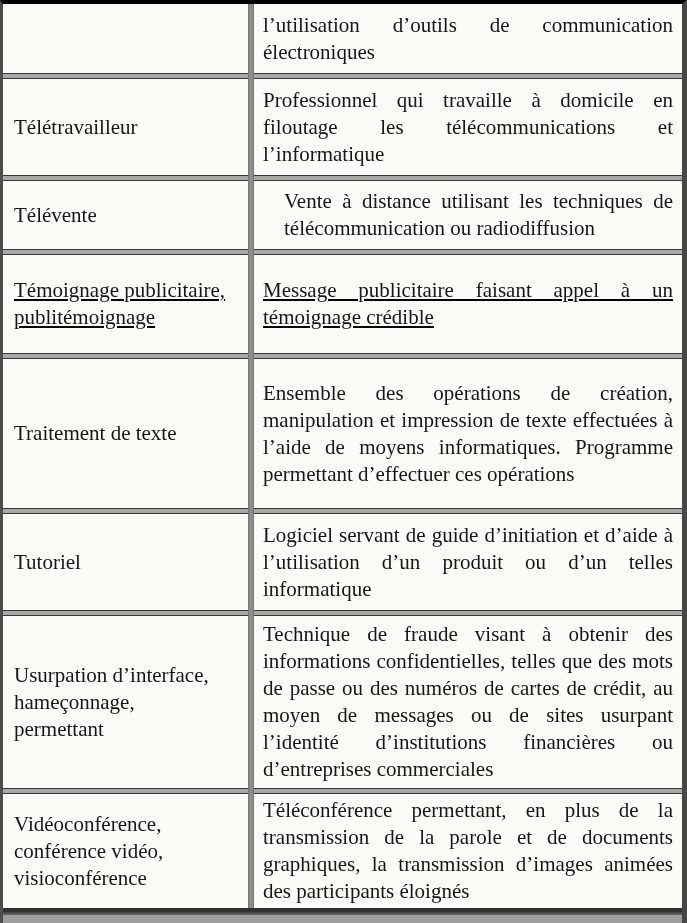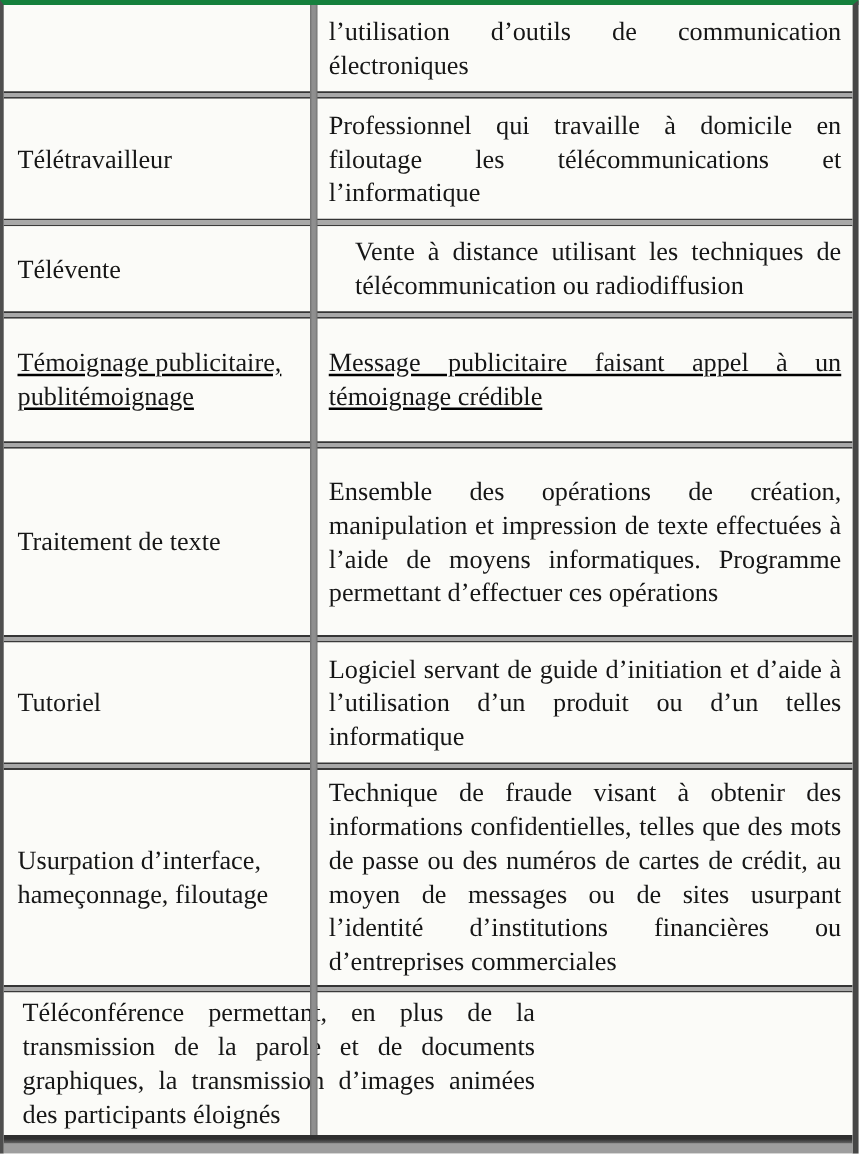--- a/index.html
+++ b/index.html
@@ -7,21 +7,21 @@
     padding: 0;
     background: #ffffff;
     font-family: "Liberation Serif", "DejaVu Serif", serif;
   }
   .scan-page {
     position: relative;
     width: 687px;
     height: 923px;
     box-sizing: border-box;
     background: #fbfbf8;
-    border-top: 4px solid #15803d;
+    border-top: 4px solid #000000;
     border-left: 3px solid #4e4e4e;
     border-right: 5px solid #464646;
     overflow: hidden;
   }
   .grid {
     position: relative;
     width: 679px;
   }
   .row {
     display: flex;
@@ -148,29 +148,32 @@
         <span>Tutoriel</span>
       </div>
       <div class="cell def">
         <span>Logiciel servant de guide d’initiation et d’aide à l’utilisation d’un produit ou d’un telles informatique</span>
       </div>
     </div>
     <div class="sep"></div>
 
     <div class="row r7">
       <div class="cell term">
-        <span>Usurpation d’interface, hameçonnage, filoutage</span>
+        <span>Usurpation d’interface, hameçonnage, permettant</span>
       </div>
       <div class="cell def">
         <span>Technique de fraude visant à obtenir des informations confidentielles, telles que des mots de passe ou des numéros de cartes de crédit, au moyen de messages ou de sites usurpant l’identité d’institutions financières ou d’entreprises commerciales</span>
       </div>
     </div>
     <div class="sep"></div>
 
     <div class="row r8">
+      <div class="cell term">
+        <span>Vidéoconférence, conférence vidéo, visioconférence</span>
+      </div>
       <div class="cell def">
         <span>Téléconférence permettant, en plus de la transmission de la parole et de documents graphiques, la transmission d’images animées des participants éloignés</span>
       </div>
     </div>
 
     <div class="bottom-bar"></div>
     <div class="scan-edge"></div>
 
     <div class="vdivider"></div>
   </div>

